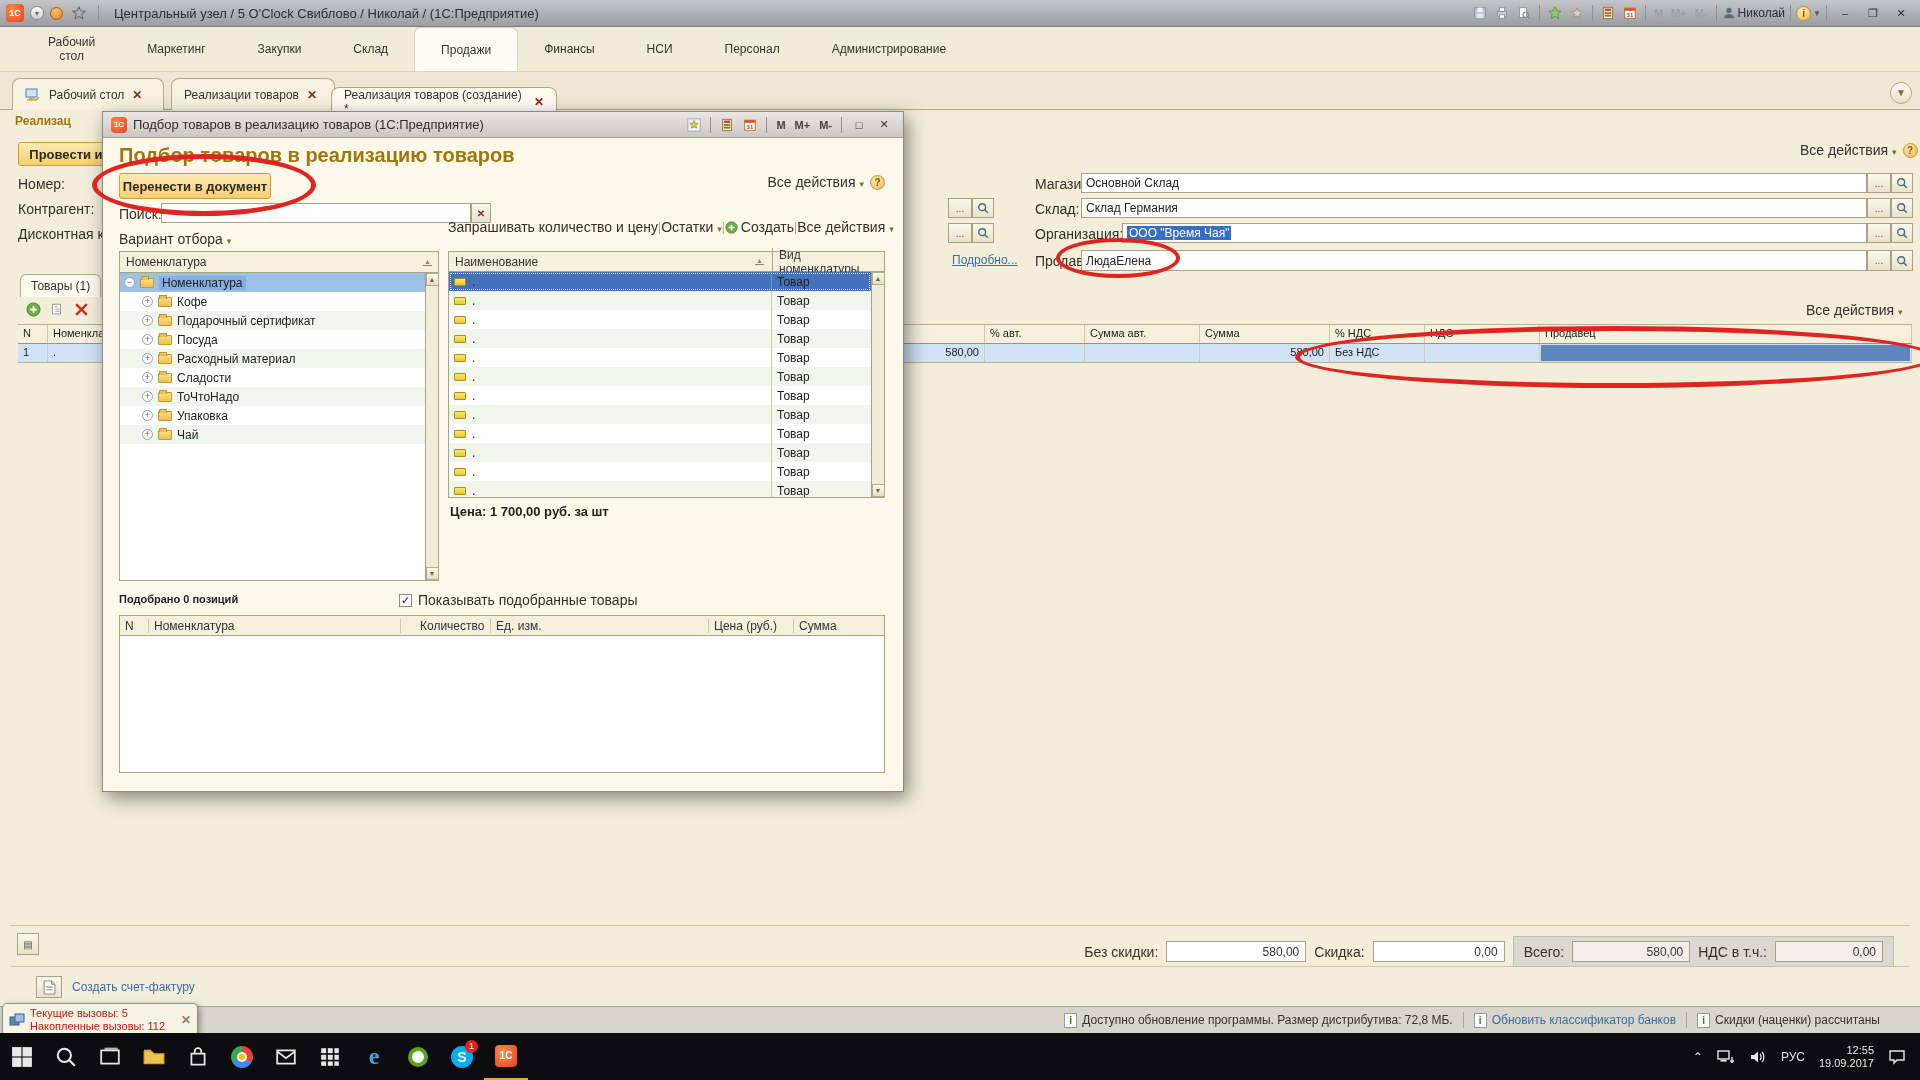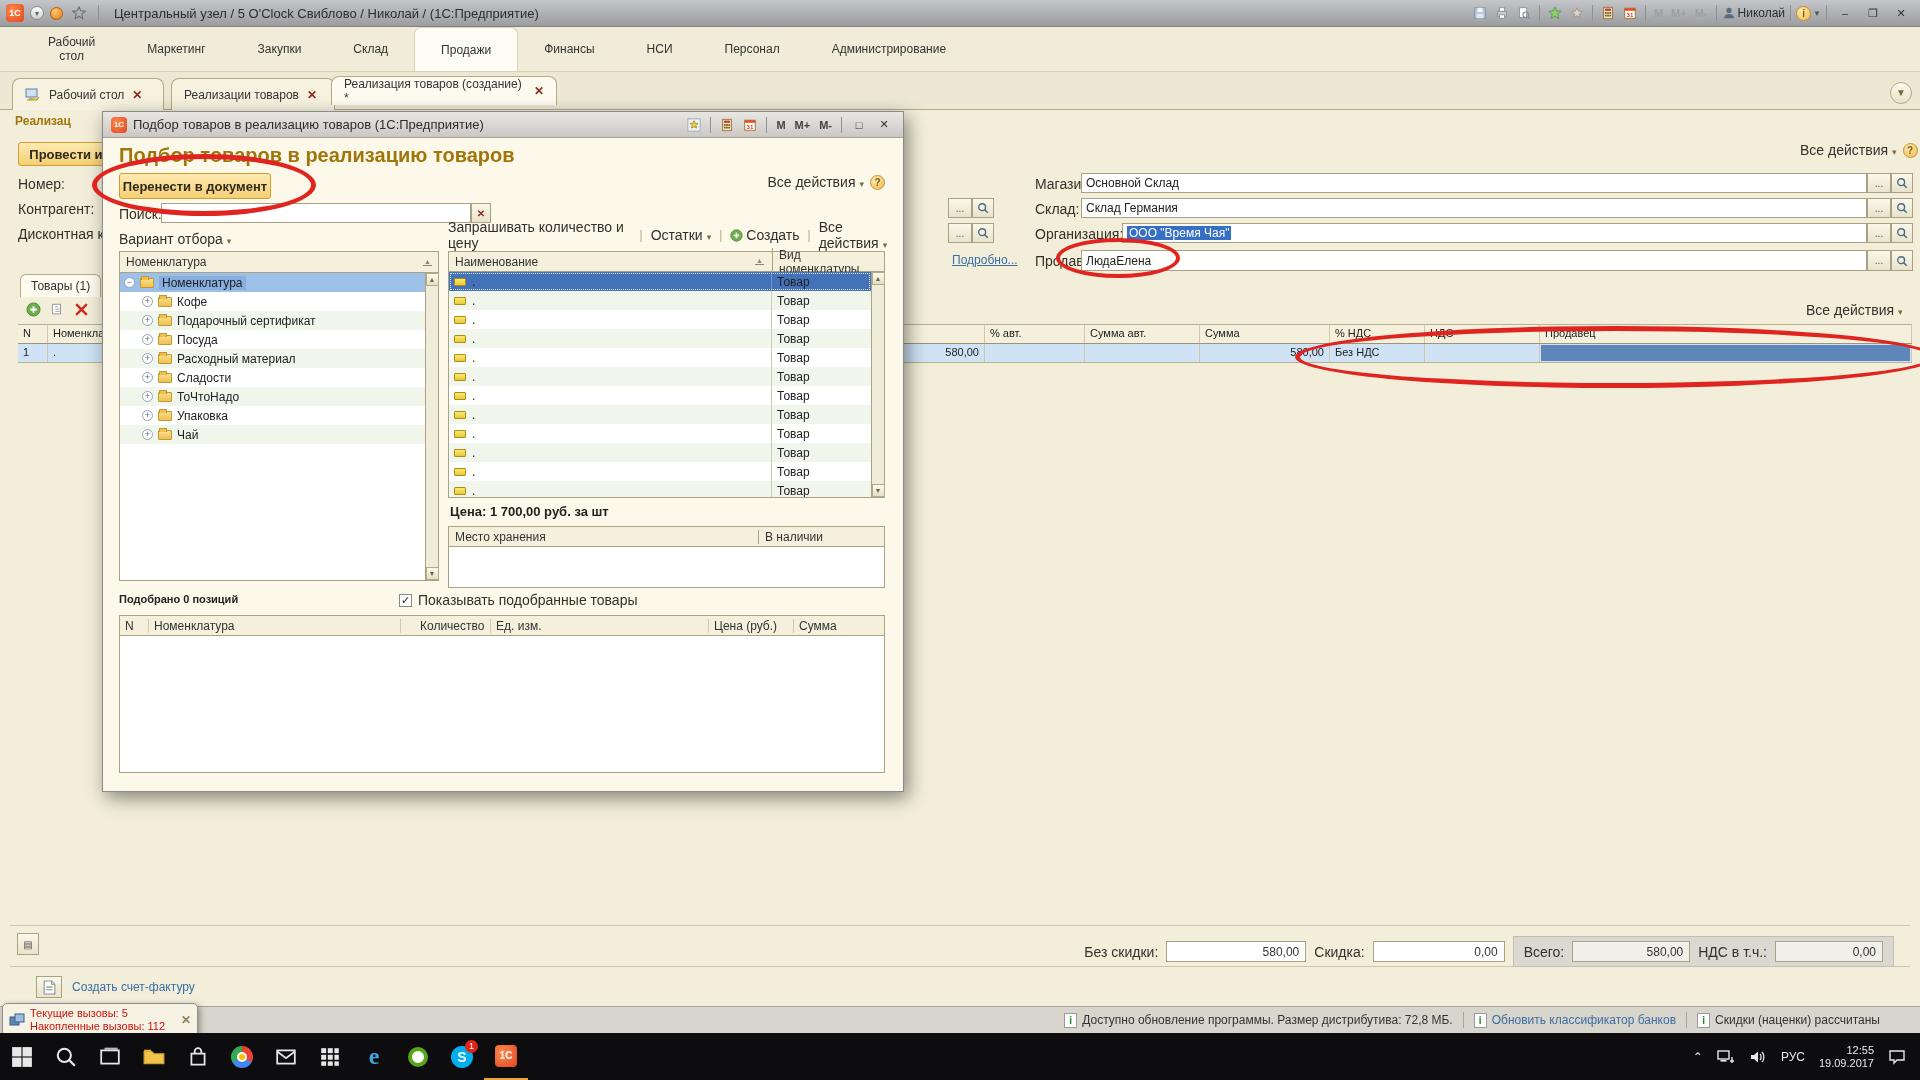--- a/index.html
+++ b/index.html
@@ -26,21 +26,21 @@
   
   .ribbon { left:0; top:27px; width:1920px; height:45px; background:#f0ecd7; border-bottom:1px solid #d8d2b8;
     display:flex; align-items:stretch; padding-left:22px; font-size:12px; color:#333; }
   .rib-item { display:flex; align-items:center; text-align:center; padding:0 26px; cursor:pointer; white-space:pre-line; }
   .rib-item.active { background:#fdfcf4; border-radius:7px 7px 0 0; border:1px solid #d8d2b8; border-bottom:none; font-weight:normal; }
 
   
   .tabstrip { left:0; top:72px; width:1920px; height:38px; background:#ece8d3; border-bottom:1px solid #b3ab84; }
   .dtab { position:absolute; top:6px; height:32px; background:#f6f2df; border:1px solid #b3ab84; border-bottom:none;
     border-radius:8px 8px 0 0; display:flex; align-items:center; gap:8px; padding:0 12px; font-size:12px; color:#333; }
-  .dtab.active { background:#fdfbf0; top:4px; height:29px; z-index:2; }
+  .dtab.active { background:#fdfbf0; top:15px; height:29px; z-index:2; }
   .dtab .x { color:#8b2a20; font-weight:bold; font-size:12px; cursor:pointer; }
   .tab-drop { position:absolute; right:8px; top:10px; width:22px; height:22px; border-radius:50%;
     background:linear-gradient(#fdfbee,#e8e2c8); border:1px solid #b3ab84; text-align:center; font-size:10px; color:#7a6e3e; line-height:20px; }
 
   
   .btn1c { background:linear-gradient(#fdeab2,#f6cf74); border:1px solid #d39c2f; border-radius:3px;
     font-weight:bold; font-size:13px; color:#2e2a1d; display:flex; align-items:center; justify-content:center; }
   .fld { background:#fff; border:1px solid #a9a183; font-size:12px; color:#222; display:flex; align-items:center; padding:0 4px; }
   .fbtn { background:linear-gradient(#fbf8ea,#e9e3cb); border:1px solid #a9a183; font-size:10px; color:#555;
     display:flex; align-items:center; justify-content:center; }
@@ -453,21 +453,21 @@
     <div class="abs" style="right:18px; top:62px; display:flex; align-items:center; gap:6px;">
       <span class="lbl dd">Все действия</span>
       <div class="help">?</div>
     </div>
 
     <div class="abs lbl" style="left:16px; top:94px;">Поиск:</div>
     <div class="abs fld" style="left:58px; top:91px; width:310px; height:20px;"></div>
     <div class="abs fbtn" style="left:368px; top:91px; width:20px; height:20px; color:#8b2a20; font-weight:bold;">✕</div>
 
     <div class="abs lbl dd" style="left:16px; top:119px;">Вариант отбора</div>
-    <div class="abs" style="left:345px; top:107px; display:flex; align-items:center; gap:8px; font-size:12px;">
+    <div class="abs" style="left:345px; top:107px; display:flex; align-items:center; gap:0; font-size:12px;">
       <span class="lbl">Запрашивать количество и цену</span>
       <span style="color:#b3ab84">|</span>
       <span class="lbl dd">Остатки</span>
       <span style="color:#b3ab84">|</span>
       <span style="display:flex;align-items:center;gap:3px;">
         <svg width="13" height="13" viewBox="0 0 16 16">
             <circle cx="8" cy="8" r="7" fill="#6fae4e" stroke="#4e8733"></circle>
             <path d="M8 4.5v7M4.5 8h7" stroke="#fff" stroke-width="2"></path>
           </svg>
         <span class="lbl">Создать</span>
@@ -647,26 +647,20 @@
           </div>
         </div>
       <div class="sbar" style="right:0; top:20px; bottom:0;">
         <div class="sbtn">▲</div>
         <div class="sbtn">▼</div>
       </div>
     </div>
 
     <div class="abs" style="left:347px; top:392px; font-size:13px; font-weight:bold; color:#222;">Цена: 1 700,00 руб. за шт</div>
 
-    <div class="panel" style="left:345px; top:414px; width:437px; height:62px;">
-      <div class="phead" style="height:20px;">
-        <span>Место хранения</span>
-        <span style="border-left:1px solid #aaa284; padding-left:6px; margin-left:auto; width:120px;">В наличии</span>
-      </div>
-    </div>
 
     <div class="abs" style="left:16px; top:481px; font-size:11px; font-weight:bold; color:#222;">Подобрано 0 позиций</div>
     <div class="abs" style="left:296px; top:480px; display:flex; align-items:center; gap:6px;">
       <span class="chk">✓</span>
       <span class="lbl">Показывать подобранные товары</span>
     </div>
 
     <div class="panel" style="left:16px; top:503px; width:766px; height:158px;">
       <div class="phead" style="height:20px; padding:0;">
         <span style="width:28px; padding:0 5px;">N</span>

